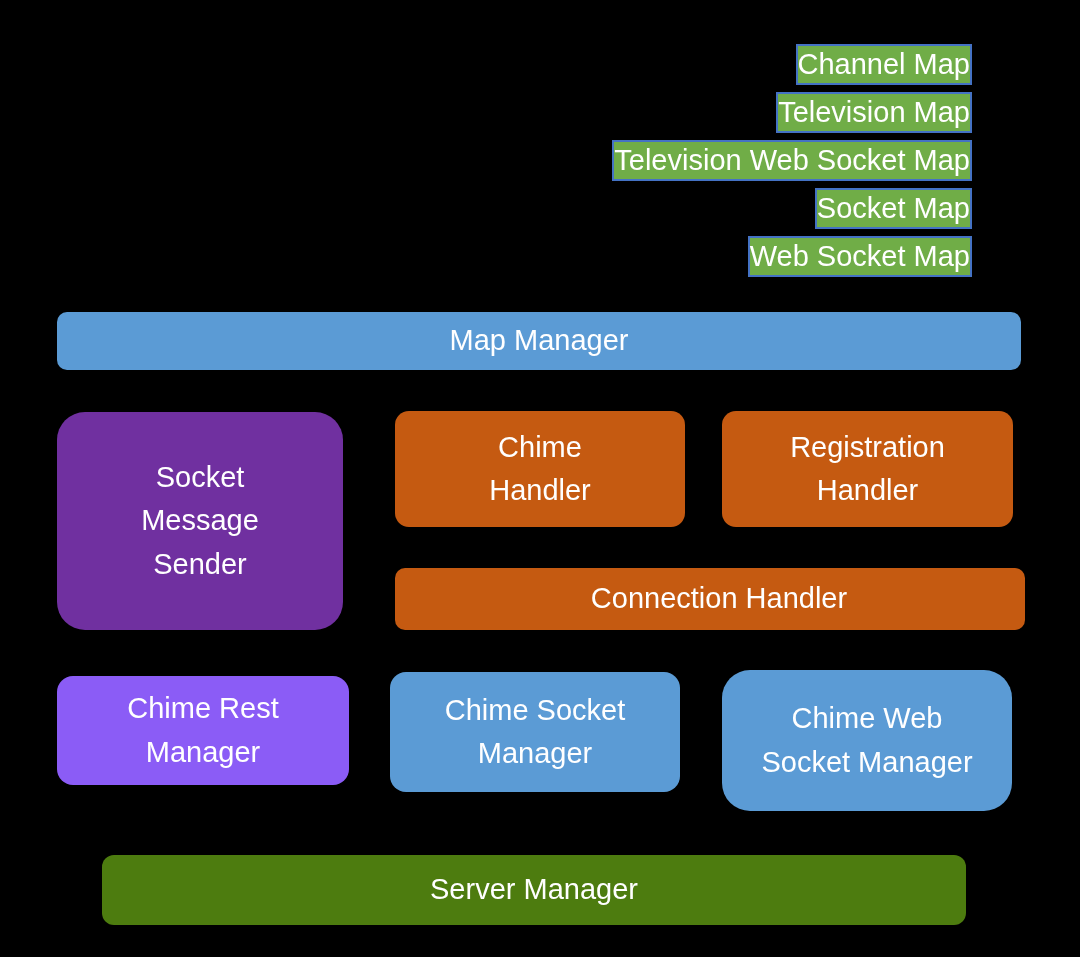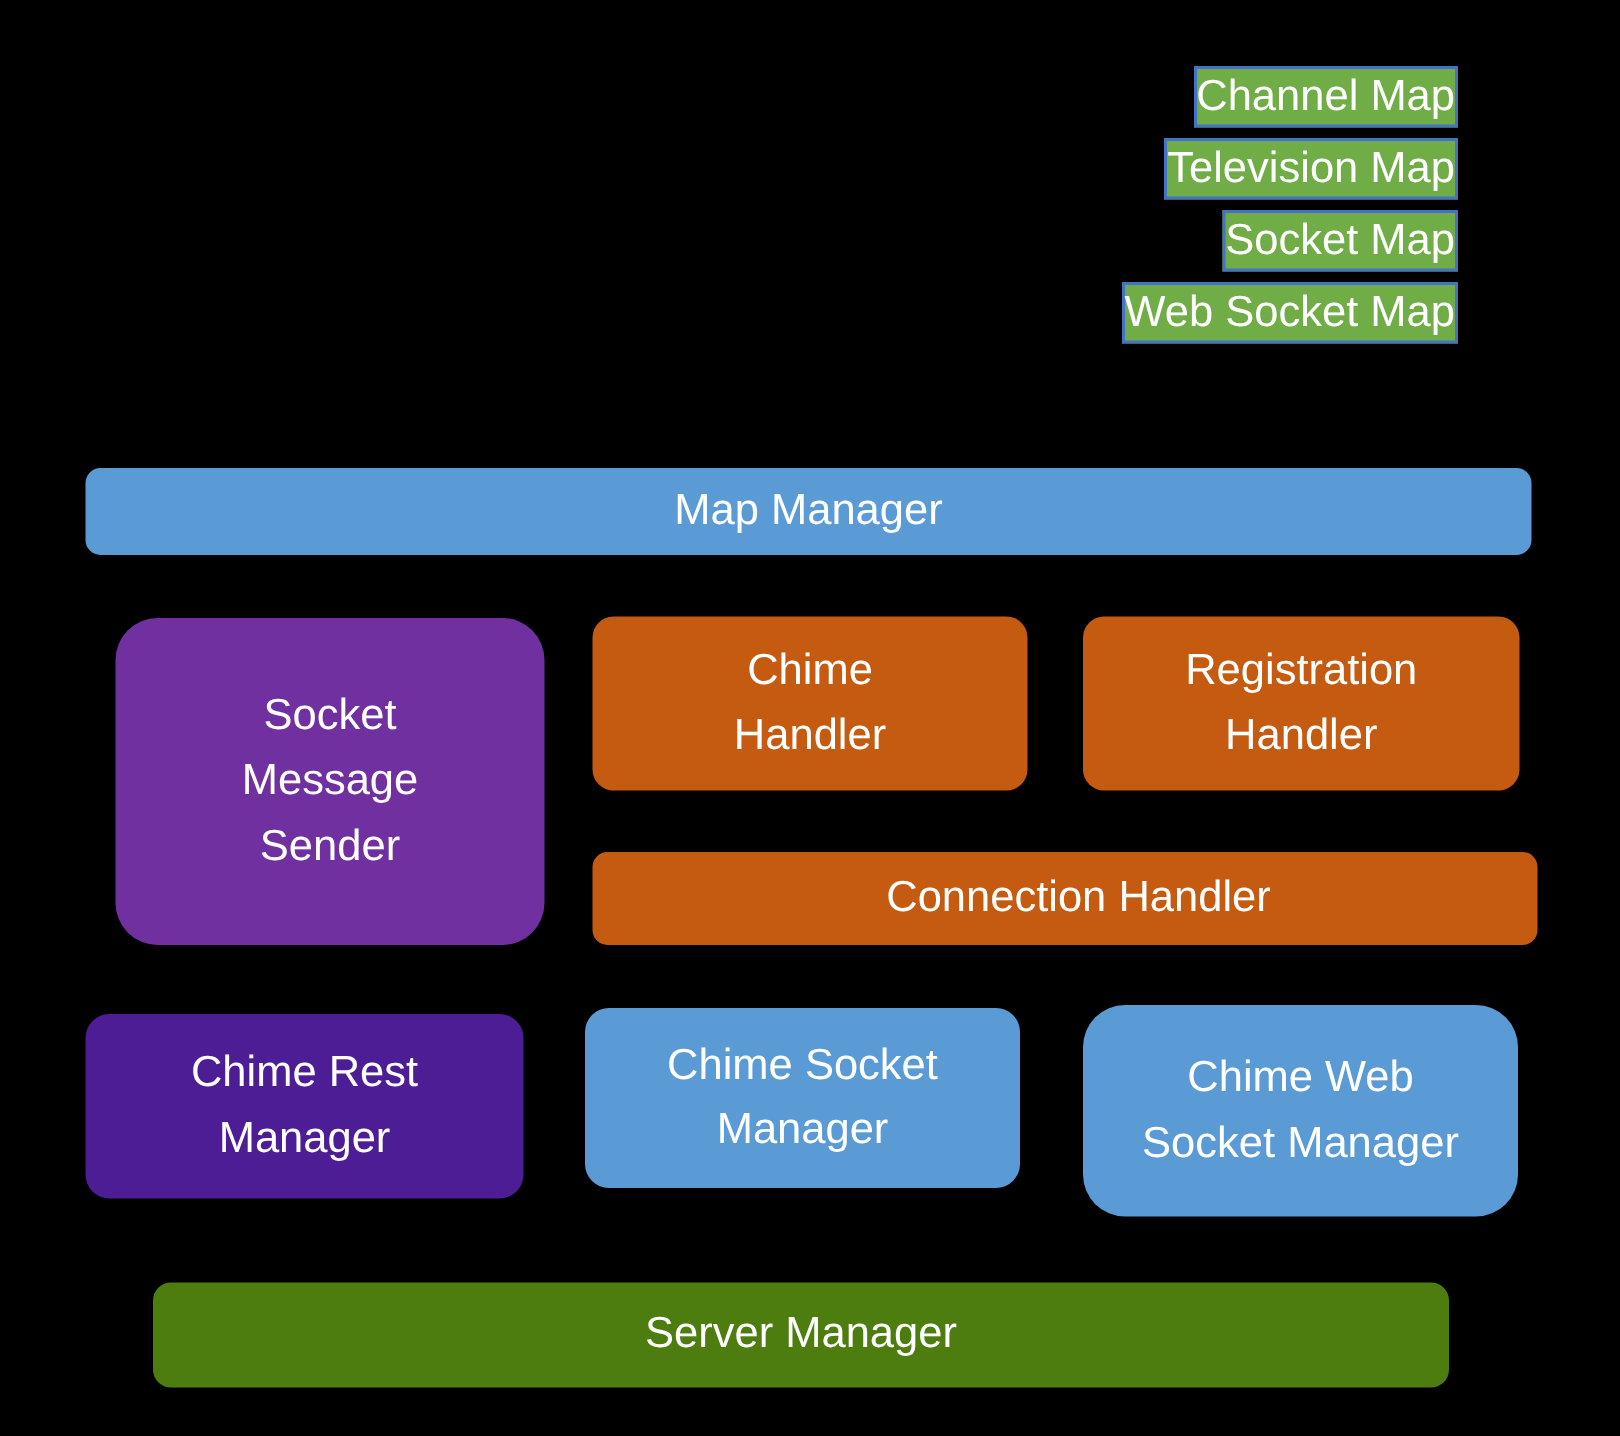--- a/index.html
+++ b/index.html
@@ -53,39 +53,39 @@
     left: 57px; top: 312px; width: 964px; height: 58px;
     background: #5B9BD5; border-radius: 10px;
   }
   .server-manager {
     left: 102px; top: 855px; width: 864px; height: 70px;
     background: #4d7c0f; border-radius: 12px;
   }
   
   .socket-message-sender {
     left: 57px; top: 412px; width: 286px; height: 218px;
-    background: #7030A0; border-radius: 28px; margin-left: 20px;
+    background: #7030A0; border-radius: 28px;
   }
   
   .chime-handler {
     left: 395px; top: 411px; width: 290px; height: 116px;
     background: #C55A11; border-radius: 14px;
   }
   .registration-handler {
     left: 722px; top: 411px; width: 291px; height: 116px;
     background: #C55A11; border-radius: 14px;
   }
   .connection-handler {
     left: 395px; top: 568px; width: 630px; height: 62px;
     background: #C55A11; border-radius: 10px; padding-left: 18px;
   }
   
   .chime-rest-manager {
-    left: 57px; top: 676px; width: 292px; height: 123px;
-    background: #4c1d95; border-radius: 16px;
+    left: 57px; top: 676px; width: 292px; height: 109px;
+    background: #8b5cf6; border-radius: 16px;
   }
   .chime-socket-manager {
     left: 390px; top: 672px; width: 290px; height: 120px;
     background: #5B9BD5; border-radius: 16px;
   }
   .chime-web-socket-manager {
     left: 722px; top: 670px; width: 290px; height: 141px;
     background: #5B9BD5; border-radius: 28px;
   }
   .line { display: block; }
@@ -94,20 +94,23 @@
 <body>
 
 <div class="stage">
 
   <div class="map-stack">
     <div class="map-bar">
       <span>Channel Map</span>
     </div>
     <div class="map-bar">
       <span>Television Map</span>
+    </div>
+    <div class="map-bar">
+      <span>Television Web Socket Map</span>
     </div>
     <div class="map-bar">
       <span>Socket Map</span>
     </div>
     <div class="map-bar">
       <span>Web Socket Map</span>
     </div>
   </div>
 
   <div class="box map-manager">

